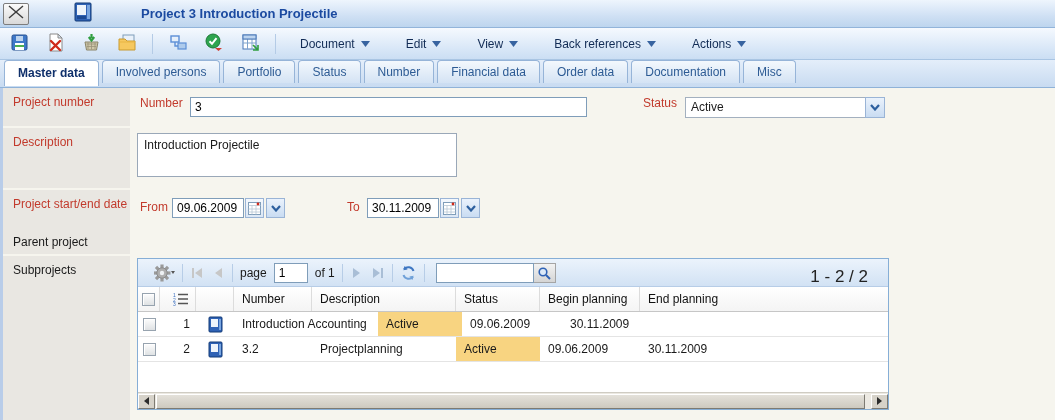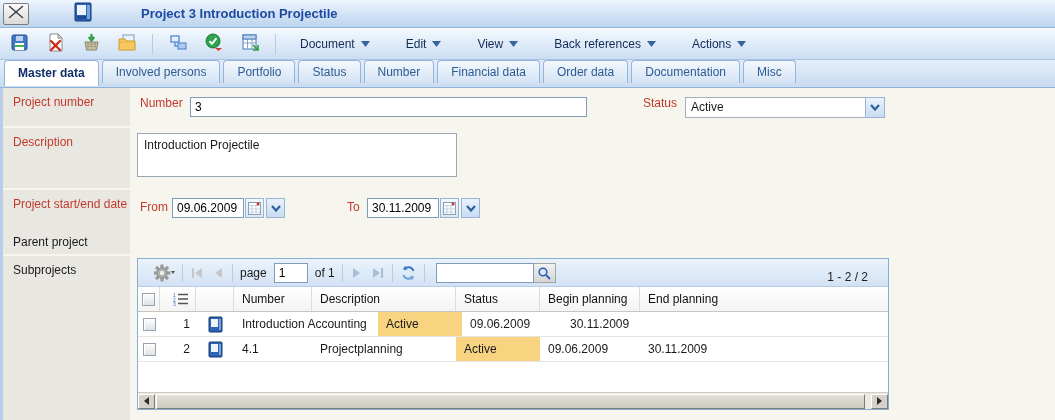--- a/index.html
+++ b/index.html
@@ -43,21 +43,21 @@
 
   
   .sub-table { position:absolute; left:137px; top:170px; width:752px; height:152px; border:1px solid #86aed6; background:#fff; display:flex; flex-direction:column; }
   .tbl-toolbar { height:28px; background:linear-gradient(#ebf3fc,#d2e2f4); border-bottom:1px solid #b7cde7; display:flex; align-items:center; padding:0 16px; gap:7px; flex:0 0 auto; }
   .tt-sep { width:1px; height:18px; background:#b7cde7; }
   .tt-btn { display:flex; align-items:center; justify-content:center; cursor:pointer; }
   .page-input { width:34px; height:17px; }
   .search-wrap { display:flex; margin-left:4px; }
   .search-input { width:98px; height:20px; border:1px solid #9aa8b8; }
   .search-btn { width:22px; height:20px; background:linear-gradient(#f2f2f2,#d5d5d5); border:1px solid #a5a5a5; border-left:none; display:flex; align-items:center; justify-content:center; cursor:pointer; }
-  .range-txt { margin-left:auto; font-size:12px; color:#222; padding-right:4px;margin-top:9px; }
+  .range-txt { margin-left:auto; font-size:17px; color:#222; padding-right:4px;margin-top:9px; }
 
   .grid-header { display:flex; height:25px; border-bottom:1px solid #c6c6c6; background:linear-gradient(#ffffff,#f4f4f4); flex:0 0 auto; align-items:center; }
   .grid-header .hc { height:100%; display:flex; align-items:center; padding-left:8px; border-right:1px solid #dcdcdc; color:#111; }
   .grid-row { display:flex; height:25px; border-bottom:1px solid #e4e4e4; background:#fff; flex:0 0 auto; align-items:center; cursor:pointer; }
   .grid-row .bc { height:100%; display:flex; align-items:center; padding-left:8px; }
   .c-cb { width:22px; flex:0 0 22px; justify-content:center; padding-left:0 !important; }
   .c-ln { width:36px; flex:0 0 36px; justify-content:flex-end; padding-left:0 !important; padding-right:6px; }
   .c-ic { width:38px; flex:0 0 38px; justify-content:center; padding-left:0 !important; }
   .c-num { width:78px; flex:0 0 78px; }
   .c-desc { width:144px; flex:0 0 144px; }
@@ -383,21 +383,21 @@
           <span class="checkbox"></span>
         </div>
       <div class="bc c-ln">2</div>
       <div class="bc c-ic">
         <svg width="15" height="17" viewBox="0 0 15 17">
             <rect x="1" y="1" width="13" height="15" rx="1" fill="#2f62b5" stroke="#123a77"></rect>
             <rect x="3" y="3" width="7" height="8" fill="#eef4fb"></rect>
             <rect x="11" y="3" width="2" height="11" fill="#7aa6e0"></rect>
           </svg>
       </div>
-      <div class="bc c-num">4.1</div>
+      <div class="bc c-num">3.2</div>
       <div class="bc c-desc">Projectplanning</div>
       <div class="bc c-status status-hl">Active</div>
       <div class="bc c-begin">09.06.2009</div>
       <div class="bc c-end">30.11.2009</div>
     </div>
 
     <div class="grid-filler"></div>
 
     <div class="hscroll">
       <div class="sb-btn">

